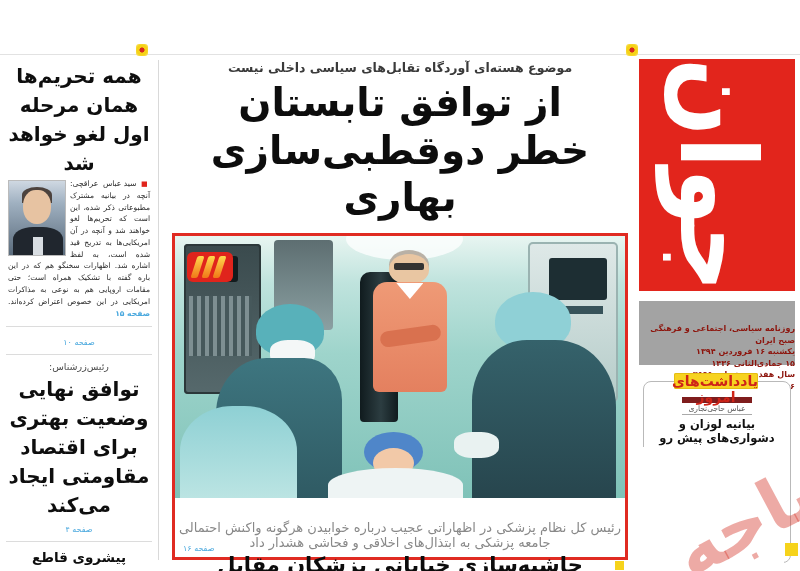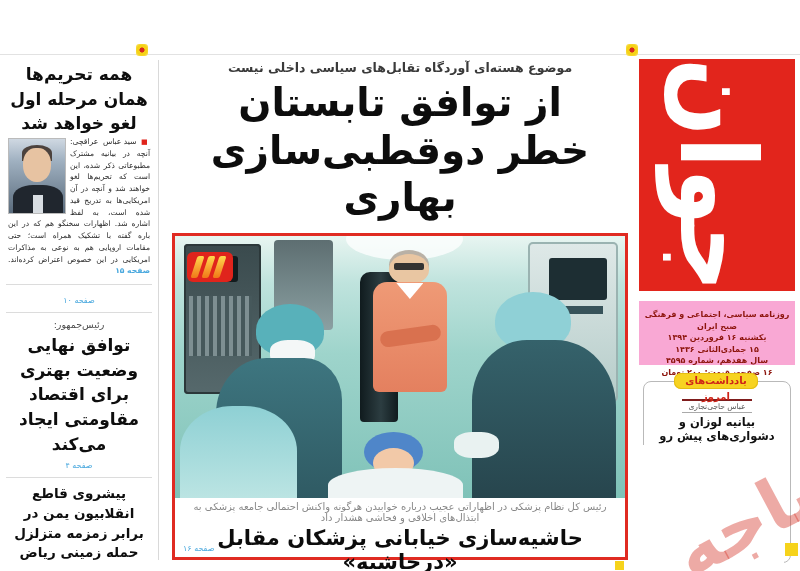--- a/index.html
+++ b/index.html
@@ -11,31 +11,31 @@
   .top-rule { position:absolute; top:54px; left:0; width:800px; height:1px; background:#e2e2e2; }
   .regmark { position:absolute; top:44px; width:12px; height:12px; border-radius:3px;
     background:radial-gradient(circle at 50% 50%, #d8281e 0 2.5px, #f5d217 2.6px 60%, #fbe98a 100%); }
 
   
   .logo-box { position:absolute; top:59px; right:5px; width:156px; height:232px;
     background:#e2251c; overflow:hidden; }
   .logo-text { position:absolute; top:50%; left:50%; color:#fff; font-weight:bold;
     font-size:92px; white-space:nowrap; transform:translate(-50%,-50%) rotate(90deg) scaleY(1.15); }
   .datebox { position:absolute; top:301px; right:5px; width:156px; height:64px;
-    background:#f9a8d4; color:#8d150d; font-size:8px; font-weight:bold; text-align:center;
-    padding-top:8px; line-height:1.45; }
+    background:#a3a3a3; color:#8d150d; font-size:8px; font-weight:bold; 
+    padding-top:22px; line-height:1.45; }
   .notes-box { position:absolute; top:381px; right:9px; width:148px; height:182px;
     border:1px solid #b9b9b9; border-radius:8px; background:#fff; }
   .notes-badge { position:absolute; top:-9px; right:32px; width:84px; height:16px;
-    background:#f7d321; color:#cf2418; font-size:10px; font-weight:bold; text-align:center;
-    line-height:16px; border-radius:7px; box-shadow:0 0 0 1px #e4bd12 inset; }
+    background:#f7d321; color:#cf2418; font-size:14px; font-weight:bold; text-align:center;
+    line-height:16px; border-radius:2px; box-shadow:0 0 0 1px #e4bd12 inset; }
   .note { text-align:center; padding:3px 6px 1px 6px; border-bottom:1px solid #9a9a9a; }
   .note:last-child { border-bottom:none; }
   .note .author { display:inline-block; font-size:7.5px; color:#555;
-    border-top:2px solid #7f1d1d; border-bottom:1px solid #aaa; padding:1px 6px; margin-top:3px; }
+    border-top:6px solid #7f1d1d; border-bottom:1px solid #aaa; padding:1px 6px; margin-top:3px; }
   .note .title { font-size:11.5px; font-weight:bold; color:#111; line-height:1.25; margin-top:2px; }
   .note .page { font-size:7.5px; color:#4aa3dc; margin:1px 0 2px; }
 
   
   .watermark { position:absolute; top:480px; right:-20px; font-size:72px; font-weight:bold;
     color:rgba(214,66,55,0.45); transform:rotate(-28deg); pointer-events:none; z-index:9; }
   .corner-sq1 { position:absolute; top:543px; right:2px; width:13px; height:13px; background:#f6d31b; }
   .corner-sq2 { position:absolute; top:561px; right:176px; width:9px; height:9px; background:#f6d31b; }
 
   
@@ -46,35 +46,35 @@
   .lead .subhead { font-size:16.5px; font-weight:bold; color:#1a1a1a; margin-top:9px; }
   .lead .pages { text-align:right; font-size:8.5px; color:#49a8de; margin-top:6px; }
 
   
   .photo-frame { position:absolute; top:233px; right:172px; width:456px; height:327px;
     border:3px solid #e02b22; background:#fff; }
   .photo { position:relative; width:100%; height:262px; overflow:hidden;
     background:linear-gradient(180deg,#e8f5f1 0%,#bfe3dd 18%,#9ed4cb 45%,#7fc2b8 100%); }
   .ph { position:absolute; }
   .caption-area { position:relative; height:59px; background:#fff; text-align:center; padding-top:3px; }
-  .caption-area .cap-kicker { font-size:10px; color:#888; }
+  .caption-area .cap-kicker { font-size:13px; color:#888;margin-top:19px; }
   .caption-area .cap-headline { font-size:21px; font-weight:bold; color:#0c0c0c; margin-top:3px; }
   .caption-area .cap-page { position:absolute; left:8px; bottom:4px; font-size:8px; color:#49a8de; }
   .ch3-box { position:absolute; top:16px; left:12px; right:auto; width:46px; height:30px;
     background:#e0241c; border-radius:6px; overflow:hidden; }
   .ch3-bar { position:absolute; top:4px; width:7px; height:22px; transform:skewX(-18deg);
     background:linear-gradient(180deg,#ffd84d,#f07818); border-radius:2px; }
 
   
   .leftcol { position:absolute; top:60px; left:6px; width:146px; }
   .leftcol-rule { position:absolute; top:60px; left:158px; width:1px; height:500px; background:#d9d9d9; }
   .litem { padding:6px 2px 7px; border-bottom:1px solid #dcdcdc; text-align:center; }
   .litem:last-child { border-bottom:none; }
   .litem .lkicker { font-size:9.5px; color:#4a4a4a; margin-bottom:3px; }
-  .litem .lhead { font-size:17px; font-weight:bold; color:#0e0e0e; line-height:1.45; }
+  .litem .lhead { font-size:20px; font-weight:bold; color:#0e0e0e; line-height:1.45; }
   .litem .lpage { font-size:8px; color:#49a8de; margin-top:5px; }
   .litem .lbody { font-size:7.6px; color:#2b2b2b; text-align:justify; line-height:1.55;
     direction:rtl; }
   .litem .lbody .bullet { color:#e0241c; font-size:7px; }
   .litem .lbody .inlinepage { color:#49a8de; font-weight:bold; }
   .aragchi { float:left; width:58px; height:76px; margin:2px 4px 2px 0; border:1px solid #bbb;
     background:linear-gradient(180deg,#cfd8e2 0%,#9fb0c0 30%,#5a6b7c 100%); position:relative; overflow:hidden; }
   .aragchi .head { position:absolute; top:9px; left:14px; width:28px; height:34px; border-radius:45% 45% 48% 48%;
     background:#e7c3a2; }
   .aragchi .hair { position:absolute; top:6px; left:13px; width:30px; height:16px; border-radius:50% 50% 0 0;
@@ -194,21 +194,21 @@
         <span>سید عباس عراقچی: آنچه در بیانیه مشترک مطبوعاتی ذکر شده، این است که تحریم‌ها لغو خواهند شد و آنچه در آن امریکایی‌ها به تدریج قید شده است، به لفظ اشاره شد. اظهارات سخنگو هم که در این باره گفته با تشکیک همراه است؛ حتی مقامات اروپایی هم به نوعی به مذاکرات امریکایی در این خصوص اعتراض کرده‌اند.</span>
         <span class="inlinepage">صفحه ۱۵</span>
       </div>
     </div>
 
     <div class="litem">
       <div class="lpage">صفحه ۱۰</div>
     </div>
 
     <div class="litem">
-      <div class="lkicker">رئیس‌جمهور:</div>
+      <div class="lkicker">رئیس‌زرشناس:</div>
       <div class="lhead">توافق نهایی وضعیت بهتری برای اقتصاد مقاومتی ایجاد می‌کند</div>
       <div class="lpage">صفحه ۴</div>
     </div>
 
     <div class="litem">
       <div class="lhead" style="font-size:13.5px;">پیشروی قاطع انقلابیون یمن در برابر زمزمه متزلزل حمله زمینی ریاض</div>
 
     </div>
 
   </div>

